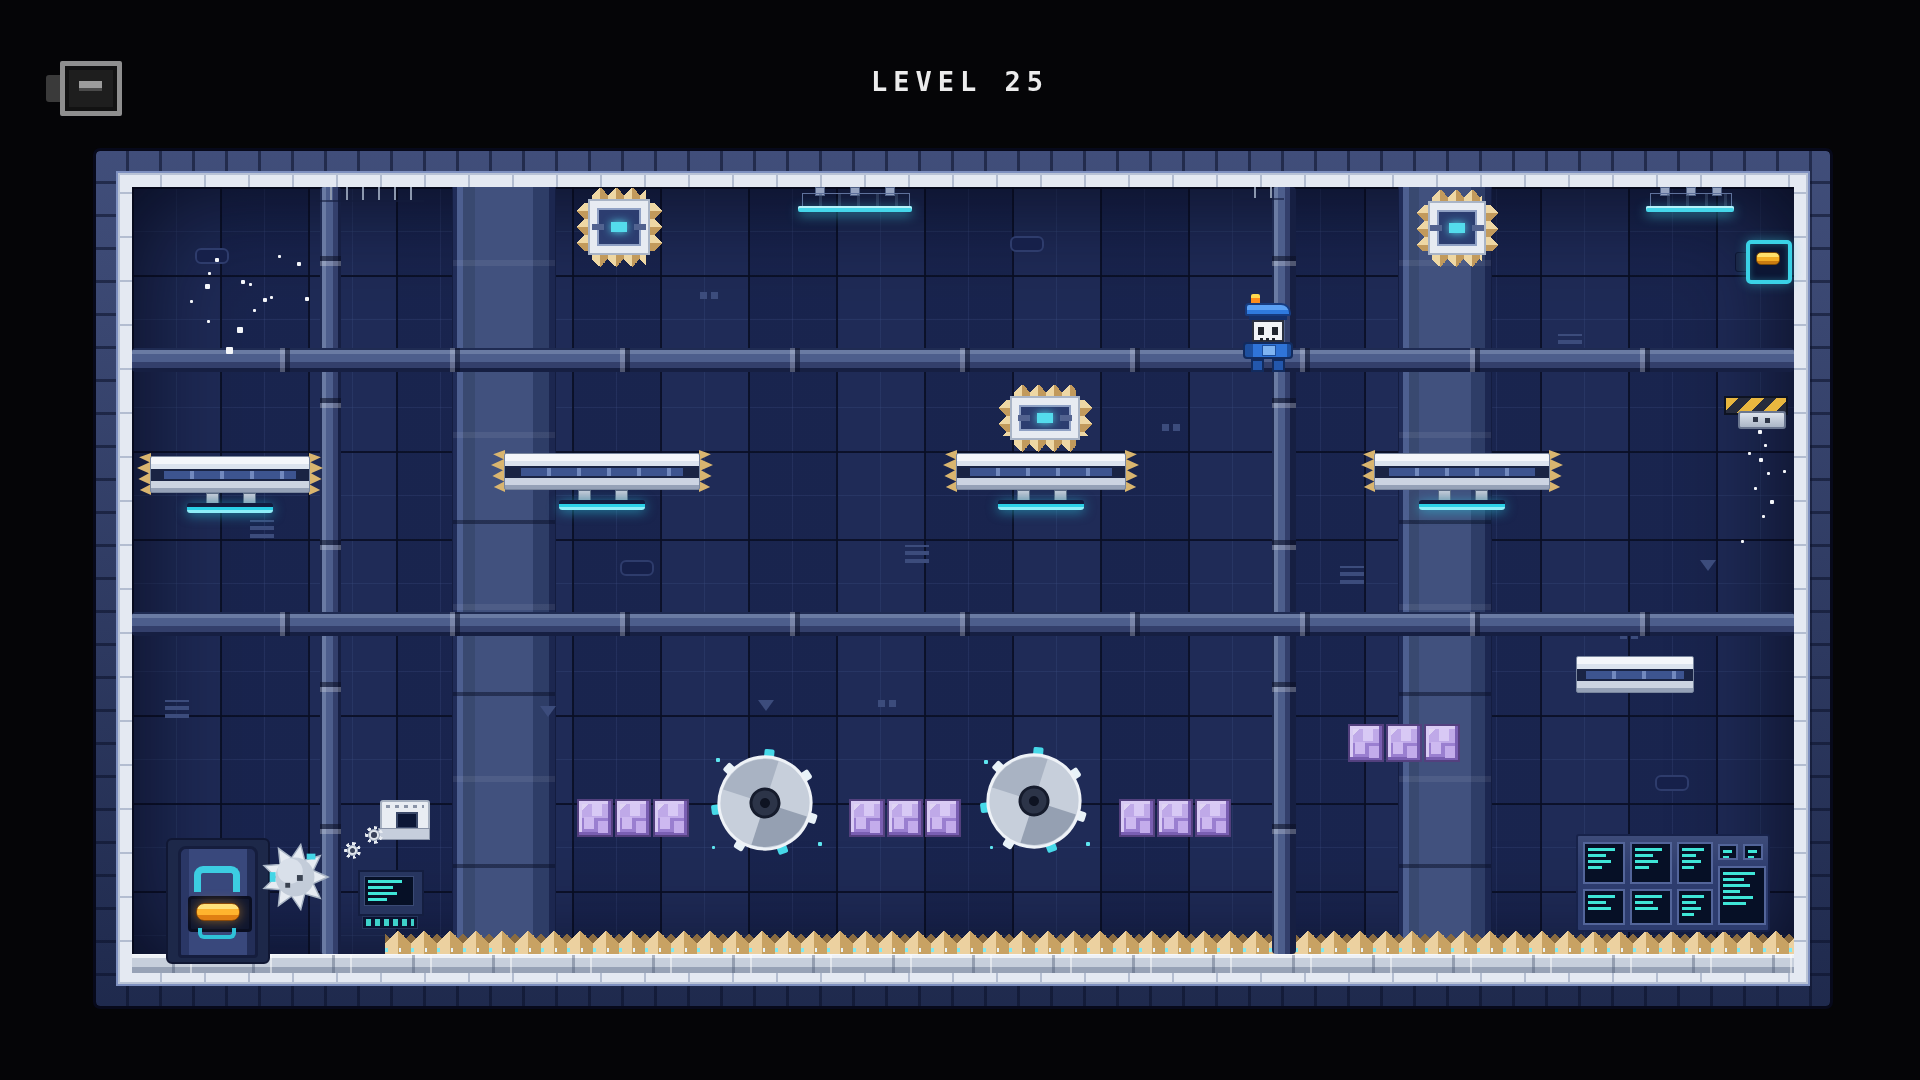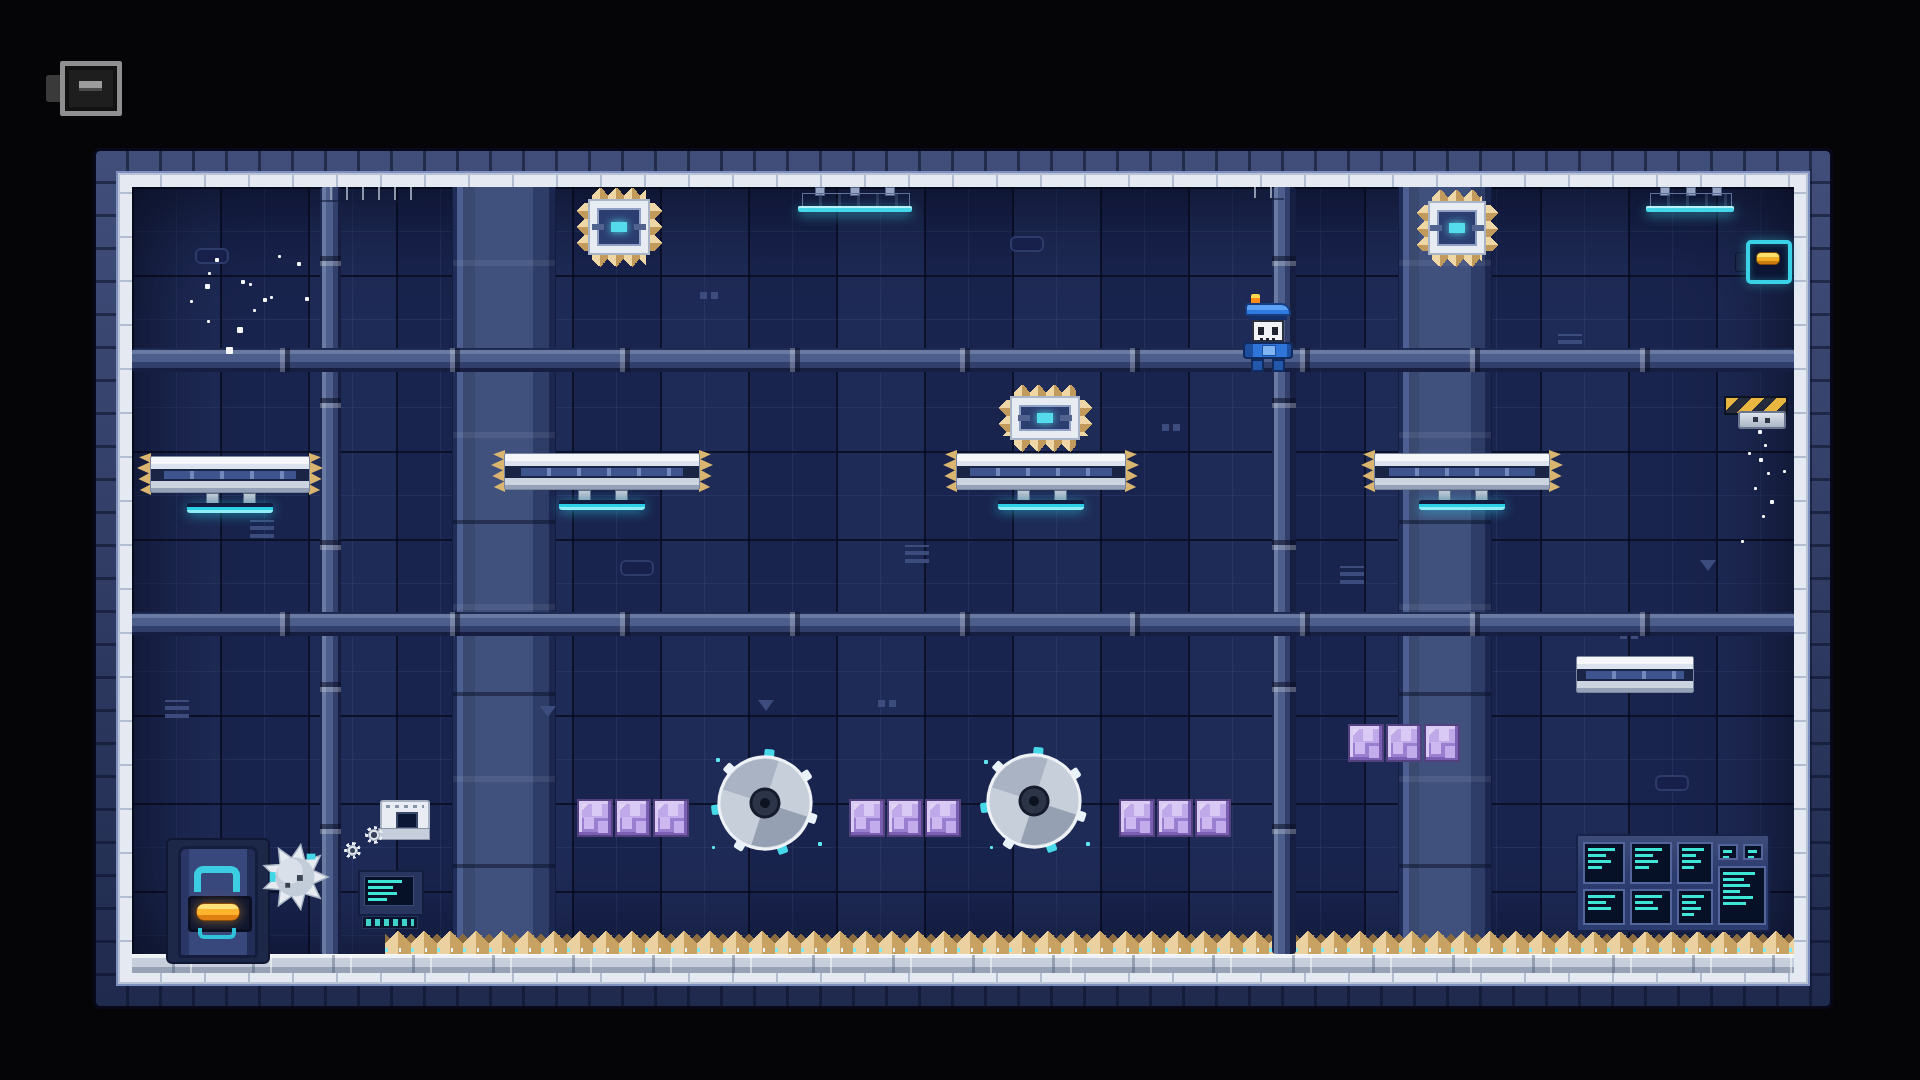--- a/index.html
+++ b/index.html
@@ -158,20 +158,21 @@
   .pleg{background:#2357ac;border:2px solid #122b5e;box-sizing:border-box;}
 </style>
 </head>
 <body>
 
 <div id="scene">
   <div id="menu-tab"></div>
   <div id="menu-btn">
     <div id="menu-glyph"></div>
   </div>
+  <div id="level-title">LEVEL 25</div>
   <div id="frame-border"></div>
   <div id="frame-white"></div>
   <div id="interior"></div>
 <div class="abs col" style="left: 452px; top: 187px; width: 102px; height: 767px;"></div>
     <div class="abs col" style="left: 1398px; top: 187px; width: 92px; height: 767px;"></div>
     <div class="abs dvent" style="left: 250px; top: 520px; width: 24px; height: 18px;"></div>
     <div class="abs dslot" style="left: 195px; top: 248px; width: 30px; height: 12px;"></div>
     <div class="abs ddots" style="left: 700px; top: 292px; width: 7px; height: 7px;"></div>
     <div class="abs dtri" style="left: 758px; top: 700px; width: 16px; height: 11px;"></div>
     <div class="abs dvent" style="left: 905px; top: 545px; width: 24px; height: 18px;"></div>

